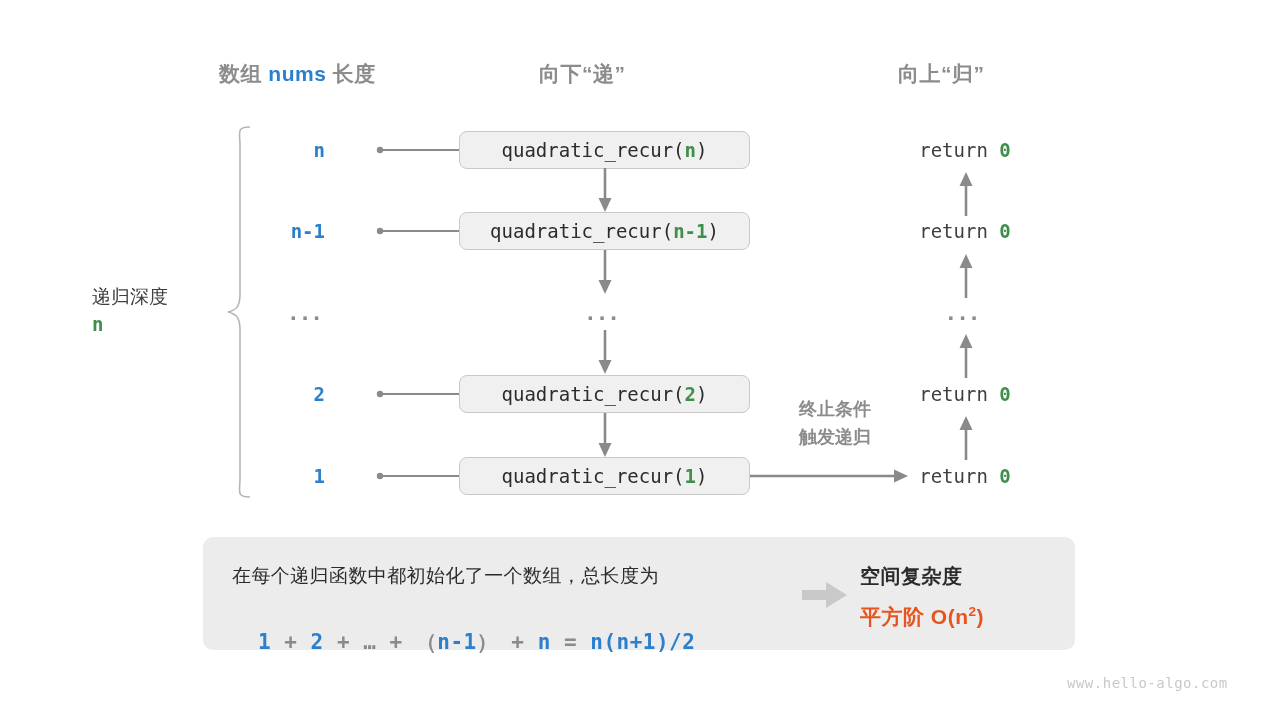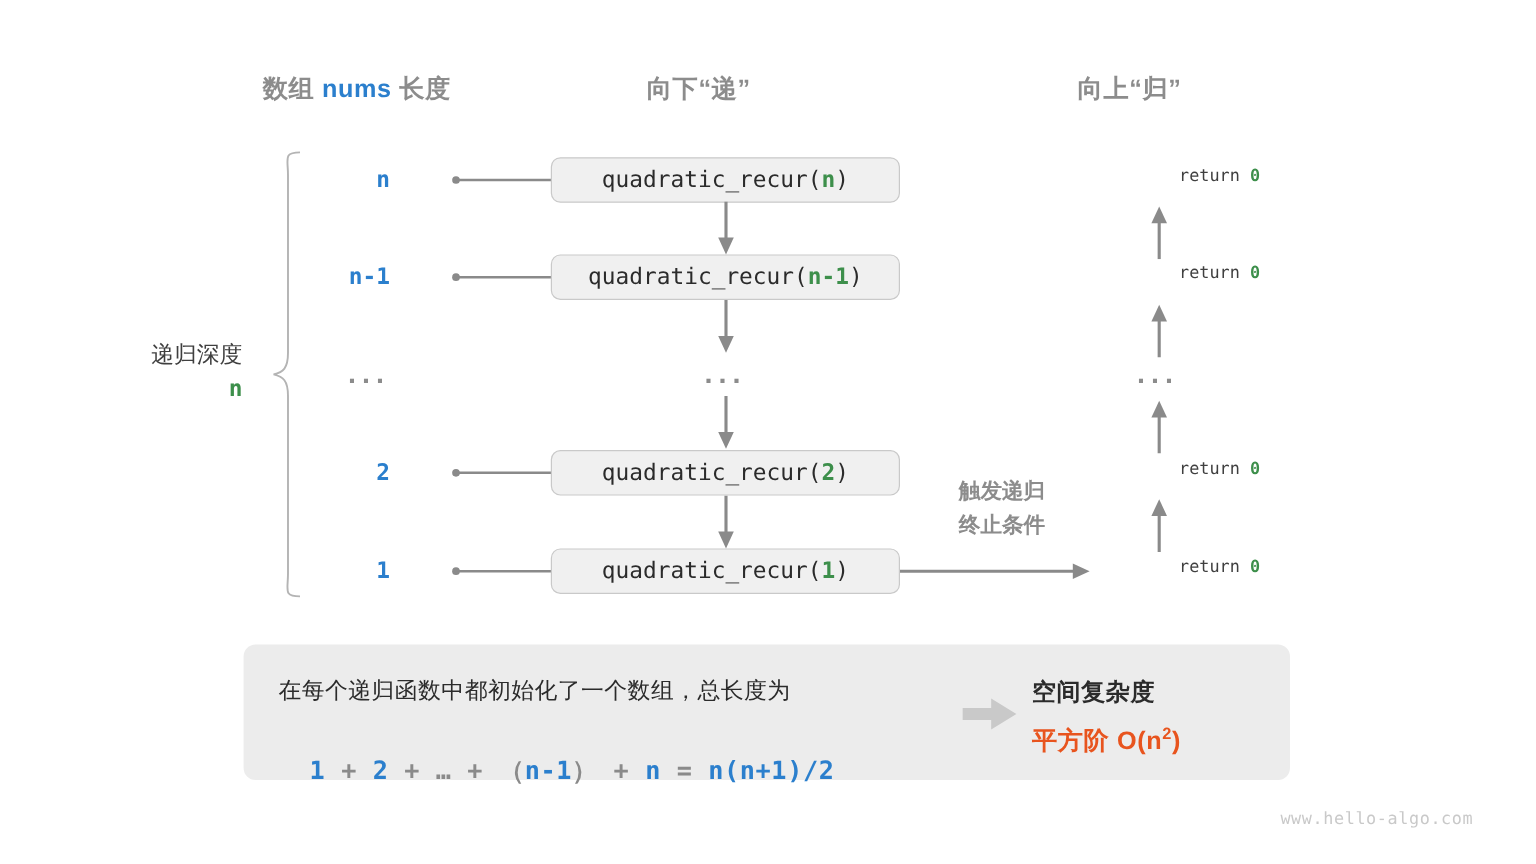--- a/index.html
+++ b/index.html
@@ -31,21 +31,21 @@
     letter-spacing: 0.5px;
   }
   .hdr-nums {
     color: #2b7fcd;
   }
 
   
   .depth-label {
     font-size: 19px;
     color: #3f3f3f;
-    text-align: right;
+    text-align: left;
     white-space: nowrap;
     line-height: 1.45;
   }
   .depth-n {
     font-size: 19px;
     font-weight: bold;
     color: #3d8f4b;
     font-family: "DejaVu Sans Mono", "Liberation Mono", monospace;
   }
 
@@ -73,24 +73,24 @@
     font-size: 19px;
     color: #2b2b2b;
     white-space: nowrap;
     padding: 0 32px;
   }
   .call-arg { color: #3d8f4b; font-weight: bold; }
 
   
   .ret {
     font-family: "DejaVu Sans Mono", "Liberation Mono", monospace;
-    font-size: 14px;
+    font-size: 19px;
     color: #3f3f3f;
     white-space: nowrap;
-    text-align: right;
+    text-align: center;
   }
   .ret-val { color: #3d8f4b; font-weight: bold; }
 
   
   .ellipsis {
     color: #8c8c8c;
     font-size: 24px;
     letter-spacing: 5px;
     font-weight: bold;
     white-space: nowrap;
@@ -298,22 +298,22 @@
     <line x1="9" y1="46" x2="9" y2="14" stroke="#8a8a8a" stroke-width="2.6"></line>
     <path d="M 9 2 L 2.5 16 L 15.5 16 Z" fill="#8a8a8a"></path>
   </svg>
 
   <svg class="abs" style="left:957px; top:414px;" width="18" height="46">
     <line x1="9" y1="46" x2="9" y2="14" stroke="#8a8a8a" stroke-width="2.6"></line>
     <path d="M 9 2 L 2.5 16 L 15.5 16 Z" fill="#8a8a8a"></path>
   </svg>
 
   <div class="abs trigger-note" style="left:760px; top:396px; width:150px;">
+    <div>终止条件</div>
     <div>触发递归</div>
-    <div>终止条件</div>
   </div>
 
   <div class="abs summary-panel" style="left:203px; top:537px; width:872px; height:113px;"></div>
 
   <div class="abs summary-text" style="left:232px; top:563px;">在每个递归函数中都初始化了一个数组，总长度为</div>
 
   <div class="abs formula" style="left:258px; top:604px;">
     <span class="b">1</span><span class="op"> + </span><span class="b">2</span><span class="op"> + … + （</span><span class="b">n-1</span><span class="op">） + </span><span class="b">n</span><span class="op"> = </span><span class="b">n(n+1)/2</span>
   </div>
 

